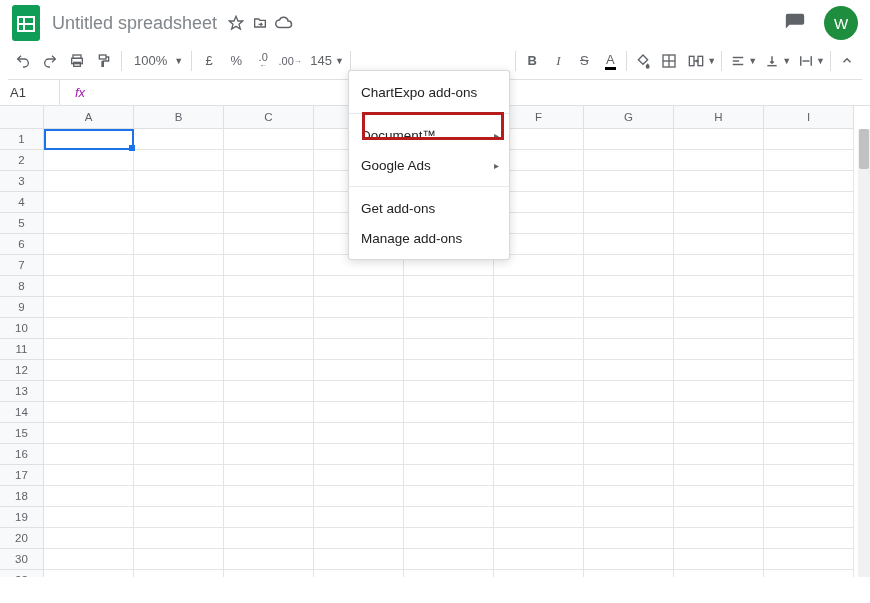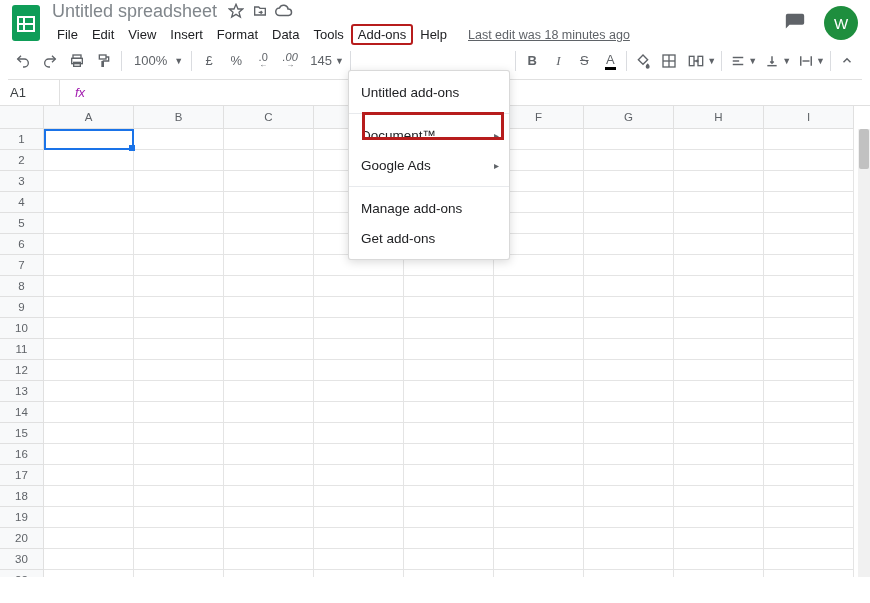--- a/index.html
+++ b/index.html
@@ -1,21 +1,21 @@
 <!DOCTYPE html>
 <html><head>
 <meta charset="utf-8">
 <style>
   * { box-sizing: border-box; margin: 0; padding: 0; font-family: Arial, "Google Sans", sans-serif; }
   body { width: 870px; height: 603px; background: #fff; overflow: hidden; font-size: 13px; color: #202124; position: relative; }
 
   
   .hdr { display: flex; align-items: center; height: 42px; padding: 4px 8px 0 8px; }
   .docs-logo { width: 36px; height: 36px; display:flex; align-items:center; justify-content:center; margin-right:4px;}
-  .title-area { display:flex; flex-direction:column; flex:1; }
+  .title-area { display:flex; flex-direction:row; flex:1; }
   .title-row { display:flex; align-items:center; gap:6px; }
   .doc-title { font-size: 18px; color:#80868b; padding:1px 4px; }
   .doc-icon { width:18px; height:18px; display:flex; align-items:center; justify-content:center; color:#5f6368; }
   .menu-row { display:flex; align-items:center; height:24px; gap:0; padding-left:2px;}
   .menu-item { padding:3px 7px; font-size:13px; color:#202124; border-radius:3px; cursor:pointer; }
   .menu-item.hl { border:2px solid #b71c1c; padding:1px 5px; }
   .last-edit { margin-left:14px; color:#5f6368; text-decoration:underline; font-size:12.5px; cursor:pointer;}
   .hdr-right { display:flex; align-items:center; gap:12px; margin-left:auto; }
   .comment-btn { width:34px; height:34px; display:flex; align-items:center; justify-content:center; border-radius:50%; cursor:pointer; color:#5f6368;}
   .share-btn { background:#1e8e3e; color:#fff; border-radius:4px; height:34px; padding:0 14px; display:flex; align-items:center; gap:8px; font-size:13.5px; font-weight:500; cursor:pointer;}
@@ -88,32 +88,20 @@
             <path d="M12 12l3 3m0-3l-3 3" stroke="none"></path>
             <path d="M10 14h5m-2 -2l2 2l-2 2"></path>
           </svg>
       </span>
       <span class="doc-icon">
         <svg width="18" height="16" viewBox="0 0 24 20" fill="none" stroke="#5f6368" stroke-width="2">
             <path d="M6 16a5 5 0 0 1 0-10 6 6 0 0 1 11.5 1.5A4 4 0 1 1 18 16H6z"></path>
           </svg>
       </span>
     </div>
-    <div class="menu-row">
-      <span class="menu-item">File</span>
-      <span class="menu-item">Edit</span>
-      <span class="menu-item">View</span>
-      <span class="menu-item">Insert</span>
-      <span class="menu-item">Format</span>
-      <span class="menu-item">Data</span>
-      <span class="menu-item">Tools</span>
-      <span class="menu-item hl">Add-ons</span>
-      <span class="menu-item">Help</span>
-      <a class="last-edit">Last edit was 18 minutes ago</a>
-    </div>
   </div>
   <div class="hdr-right">
     <div class="comment-btn">
       <svg width="22" height="22" viewBox="0 0 24 24" fill="#5f6368">
           <path d="M20 2H4a2 2 0 0 0-2 2v14l4-4h14a2 2 0 0 0 2-2V4a2 2 0 0 0-2-2z"></path>
         </svg>
     </div>
     <div class="avatar">W</div>
   </div>
 </div>
@@ -149,21 +137,21 @@
       <span>100%</span>
       <span class="caret">▼</span>
     </div>
   <div class="tb-sep"></div>
   <div class="tb-btn">£</div>
   <div class="tb-btn">%</div>
   <div class="tb-btn" style="font-size:11px; flex-direction:column; line-height:8px;">
       <span>.0</span>
       <span style="font-size:8px;">←</span>
     </div>
-  <div class="tb-btn" style="font-size:11px; flex-direction:column; line-height:8px;font-style:italic;">
+  <div class="tb-btn" style="font-size:11px; flex-direction:row; line-height:8px;">
       <span>.00</span>
       <span style="font-size:8px;">→</span>
     </div>
   <div class="tb-btn with-arrow">
       <span>145</span>
       <span class="caret">▼</span>
     </div>
   <div class="tb-sep"></div>
 
   <div class="tb-right">
@@ -519,32 +507,32 @@
       </div>
     </div>
   <div class="active-cell"></div>
   <div class="vscroll">
       <div class="vscroll-thumb"></div>
     </div>
 </div>
 
 <div class="dropdown">
   <div class="dd-item">
-      <span>Untitled add-ons</span>
+      <span>ChartExpo add-ons</span>
     </div>
   <div class="dd-sep"></div>
   <div class="dd-item hl">
       <span>Document™</span>
       <span class="arrow">▸</span>
     </div>
   <div class="dd-item">
       <span>Google Ads</span>
       <span class="arrow">▸</span>
     </div>
   <div class="dd-sep"></div>
   <div class="dd-item">
+      <span>Get add-ons</span>
+    </div>
+  <div class="dd-item">
       <span>Manage add-ons</span>
-    </div>
-  <div class="dd-item">
-      <span>Get add-ons</span>
     </div>
 </div>
 <div class="dd-hl-box"></div>
 
 </body></html>

